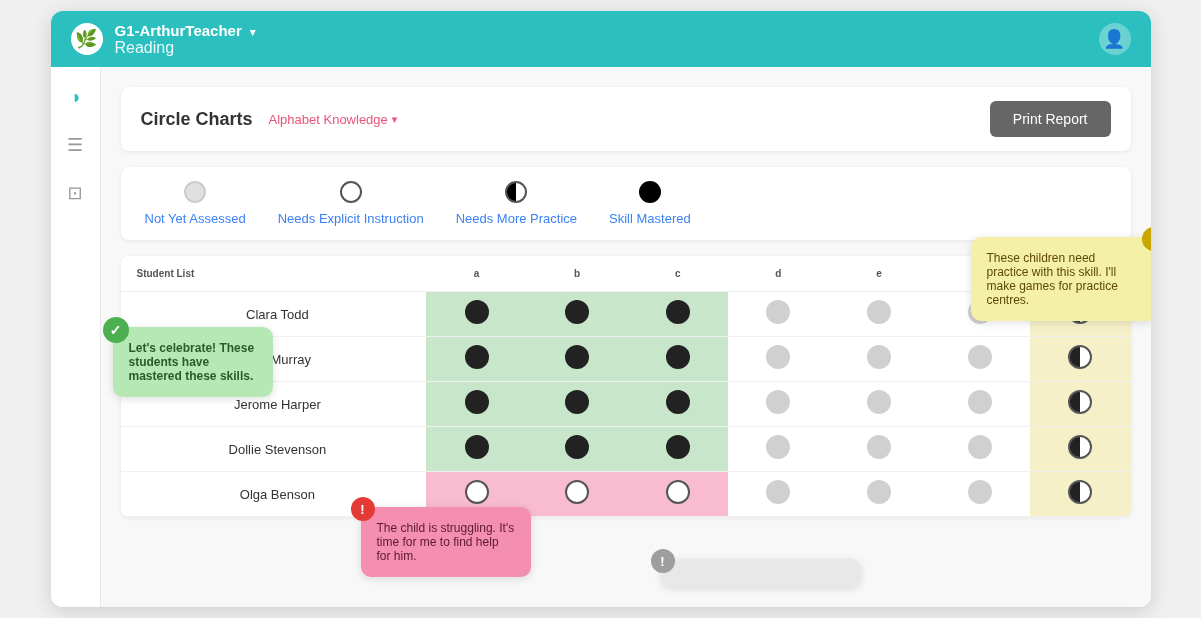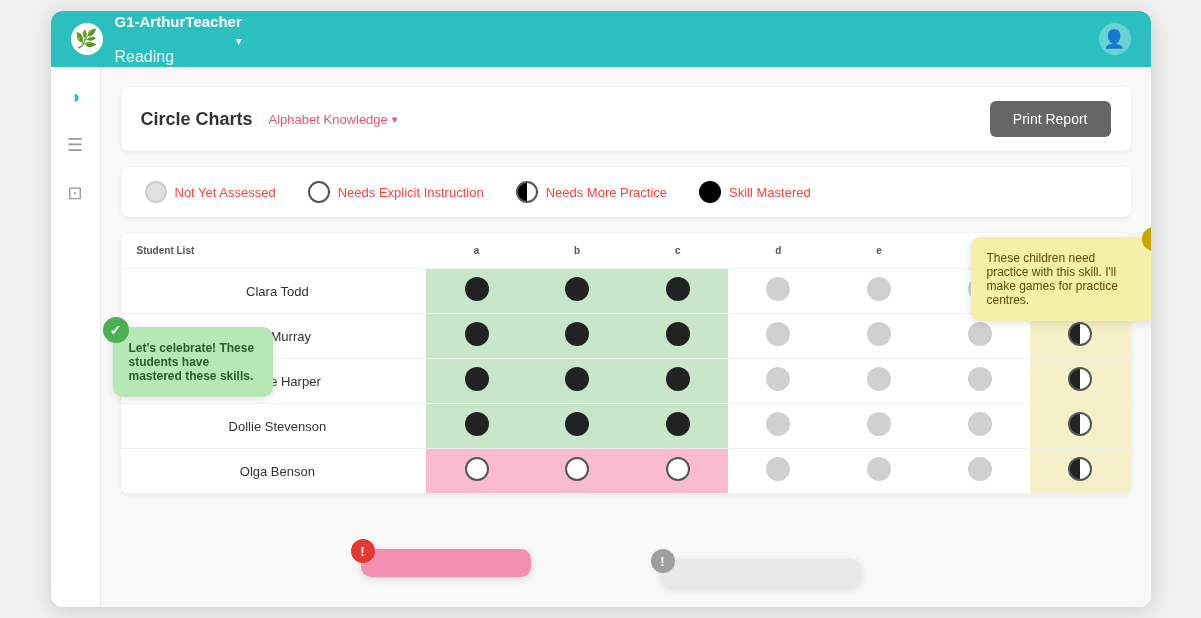--- a/index.html
+++ b/index.html
@@ -119,21 +119,21 @@
     .legend {
       background: white;
       border-radius: 8px;
       padding: 14px 24px;
       display: flex;
       align-items: center;
       gap: 32px;
       margin-bottom: 16px;
       box-shadow: 0 1px 4px rgba(0,0,0,0.08);
     }
-    .legend-item { display: flex; align-items: center; gap: 8px; font-size: 13px; color: #ef4444; }
+    .legend-item { display: flex; align-items: center; gap: 8px; font-size: 13px; color: #3b82f6; flex-direction: column; }
 
     
     .circle-empty {
       width: 22px; height: 22px;
       border-radius: 50%;
       border: 2px solid #ccc;
       background: #e0e0e0;
       flex-shrink: 0;
     }
     .circle-outline {
@@ -333,21 +333,21 @@
 <body>
 
 <div class="app-container">
 
   <div class="header">
     <div class="header-left">
       <div class="logo-icon">
         <span class="logo-leaf">🌿</span>
       </div>
       <div class="header-title-block">
-        <div style="display:flex;align-items:flex-end;gap:4px;flex-direction:column;">
+        <div style="display:flex;align-items:flex-end;gap:4px;">
           <span class="header-username">G1-ArthurTeacher</span>
           <span class="header-dropdown">▾</span>
         </div>
         <div class="header-subtitle">Reading</div>
       </div>
     </div>
     <div class="header-avatar">
       <span>👤</span>
     </div>
   </div>
@@ -461,20 +461,21 @@
                 <td class="cell-gray"><span class="tc-gray"></span></td>
                 <td class="cell-gray"><span class="tc-gray"></span></td>
                 <td class="cell-yellow"><span class="tc-half"></span></td>
               </tr>
             </tbody>
         </table>
       </div>
 
       <div class="popup-pink" style="position:absolute;left:260px;bottom:30px;z-index:20;">
         <div class="popup-exclaim-red">!</div>
+        <span>The child is struggling. It's time for me to  find help for him.</span>
       </div>
 
       <div class="popup-gray" style="position:absolute;left:560px;bottom:20px;z-index:20;">
         <div class="popup-exclaim-gray">!</div>
       </div>
 
       <div class="popup-yellow" style="position:absolute;right:-5px;top:170px;z-index:20;">
         <div class="popup-exclaim-yellow">!</div>
         <span>These children need practice with this skill. I'll make games for practice centres.</span>
       </div>

